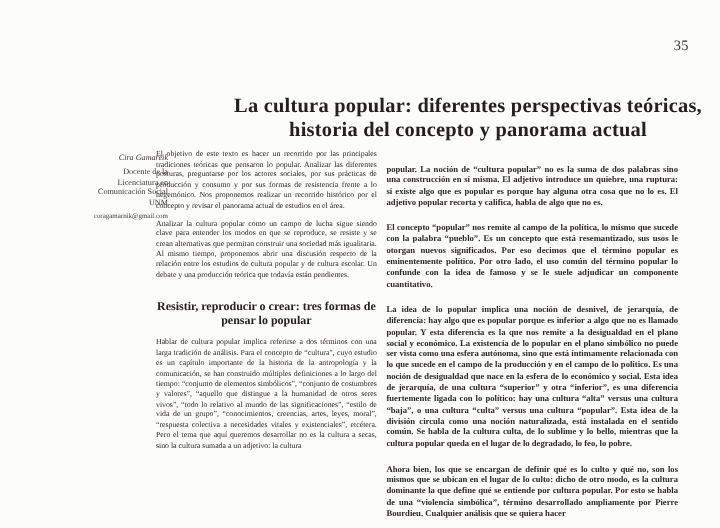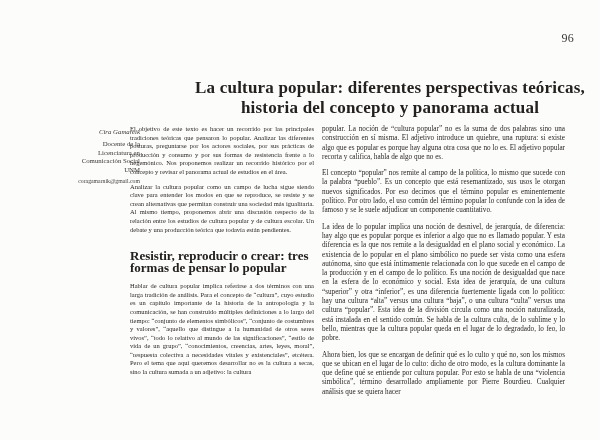--- a/index.html
+++ b/index.html
@@ -34,36 +34,37 @@
   .col-left {
     position: absolute; top: 125px; left: 130px; width: 184px;
   }
   .col-left p {
     margin: 0 0 6px 0;
     font-size: 6.5px; line-height: 8.6px;
     text-align: justify;
   }
   .section-heading {
     margin: 16px 0 9px 0;
-    font-size: 13px; font-weight: bold; line-height: 11.5px;
-    text-align: left; color: #23201d;
+    font-size: 10px; font-weight: bold; line-height: 11.5px;
+    text-align: center; color: #23201d;
   }
   .col-right {
     position: absolute; top: 125px; left: 322px; width: 243px;
   }
   .col-right p {
-    margin: 0 0 7px 0;
+    margin: 12px 0 7px 0;
     font-size: 7.2px; line-height: 9.3px;
     text-align: justify;
+    font-weight: bold;
   }
 </style>
 </head>
 <body>
 
-<div class="page-number">96</div>
+<div class="page-number">35</div>
 
 <div class="article-title">
   <div>La cultura popular: diferentes perspectivas teóricas,</div>
   <div>historia del concepto y panorama actual</div>
 </div>
 
 <div class="author-block">
   <div class="author-name">Cira Gamareik</div>
   <div class="author-affiliation">Docente de la
 Licenciatura en

